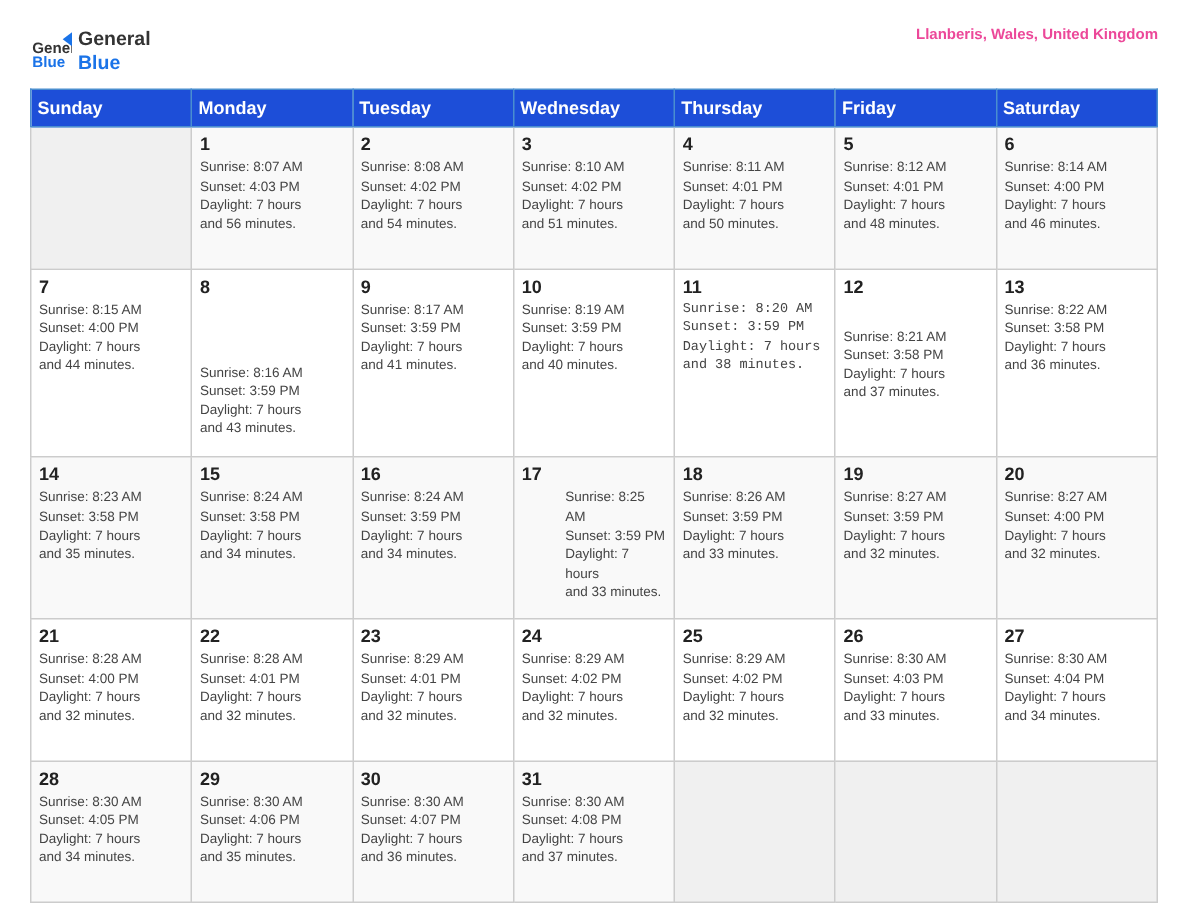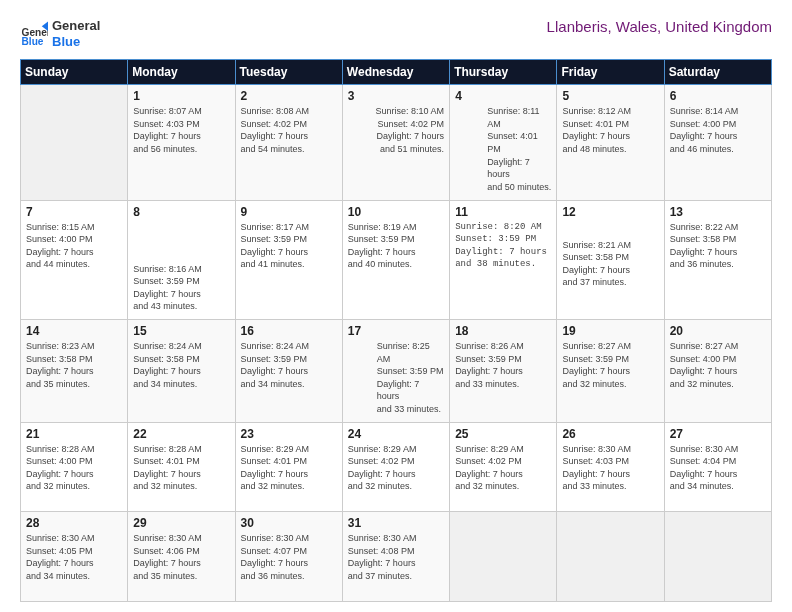--- a/index.html
+++ b/index.html
@@ -35,33 +35,33 @@
     .title-block {
       text-align: right;
     }
     .title-block h1 {
       font-size: 32px;
       font-weight: bold;
       color: #333;
       line-height: 1.1;
     }
     .title-block h2 {
-      font-size: 15px;
-      font-weight: normal;
-      color: #701a75;
+      font-size: 10px;
+      font-weight: bold;
+      color: #ec4899;
     }
     .calendar {
       flex: 1;
       border: 1px solid #ccc;
       border-collapse: collapse;
       width: 100%;
       table-layout: fixed;
     }
     .calendar thead tr th {
-      background: #0f172a;
+      background: #1d4ed8;
       color: #fff;
       font-size: 12px;
       font-weight: bold;
       padding: 5px 4px;
       text-align: left;
       border: 1px solid #4a8ecf;
     }
     .calendar tbody tr td {
       border: 1px solid #ccc;
       vertical-align: top;
@@ -137,28 +137,28 @@
           </td>
           <td>
             <span class="day-number">2</span>
             <div class="day-info" style="white-space: pre-line;">Sunrise: 8:08 AM
 Sunset: 4:02 PM
 Daylight: 7 hours
 and 54 minutes.</div>
           </td>
           <td>
             <span class="day-number">3</span>
-            <div class="day-info" style="white-space: pre-line; text-align: right;">Sunrise: 8:10 AM
+            <div class="day-info" style="white-space: pre-line;">Sunrise: 8:10 AM
 Sunset: 4:02 PM
 Daylight: 7 hours
 and 51 minutes.</div>
           </td>
           <td>
             <span class="day-number">4</span>
-            <div class="day-info" style="white-space: pre-line; margin-left: 32px;">Sunrise: 8:11 AM
+            <div class="day-info" style="white-space: pre-line;">Sunrise: 8:11 AM
 Sunset: 4:01 PM
 Daylight: 7 hours
 and 50 minutes.</div>
           </td>
           <td>
             <span class="day-number">5</span>
             <div class="day-info" style="white-space: pre-line;">Sunrise: 8:12 AM
 Sunset: 4:01 PM
 Daylight: 7 hours
 and 48 minutes.</div>

